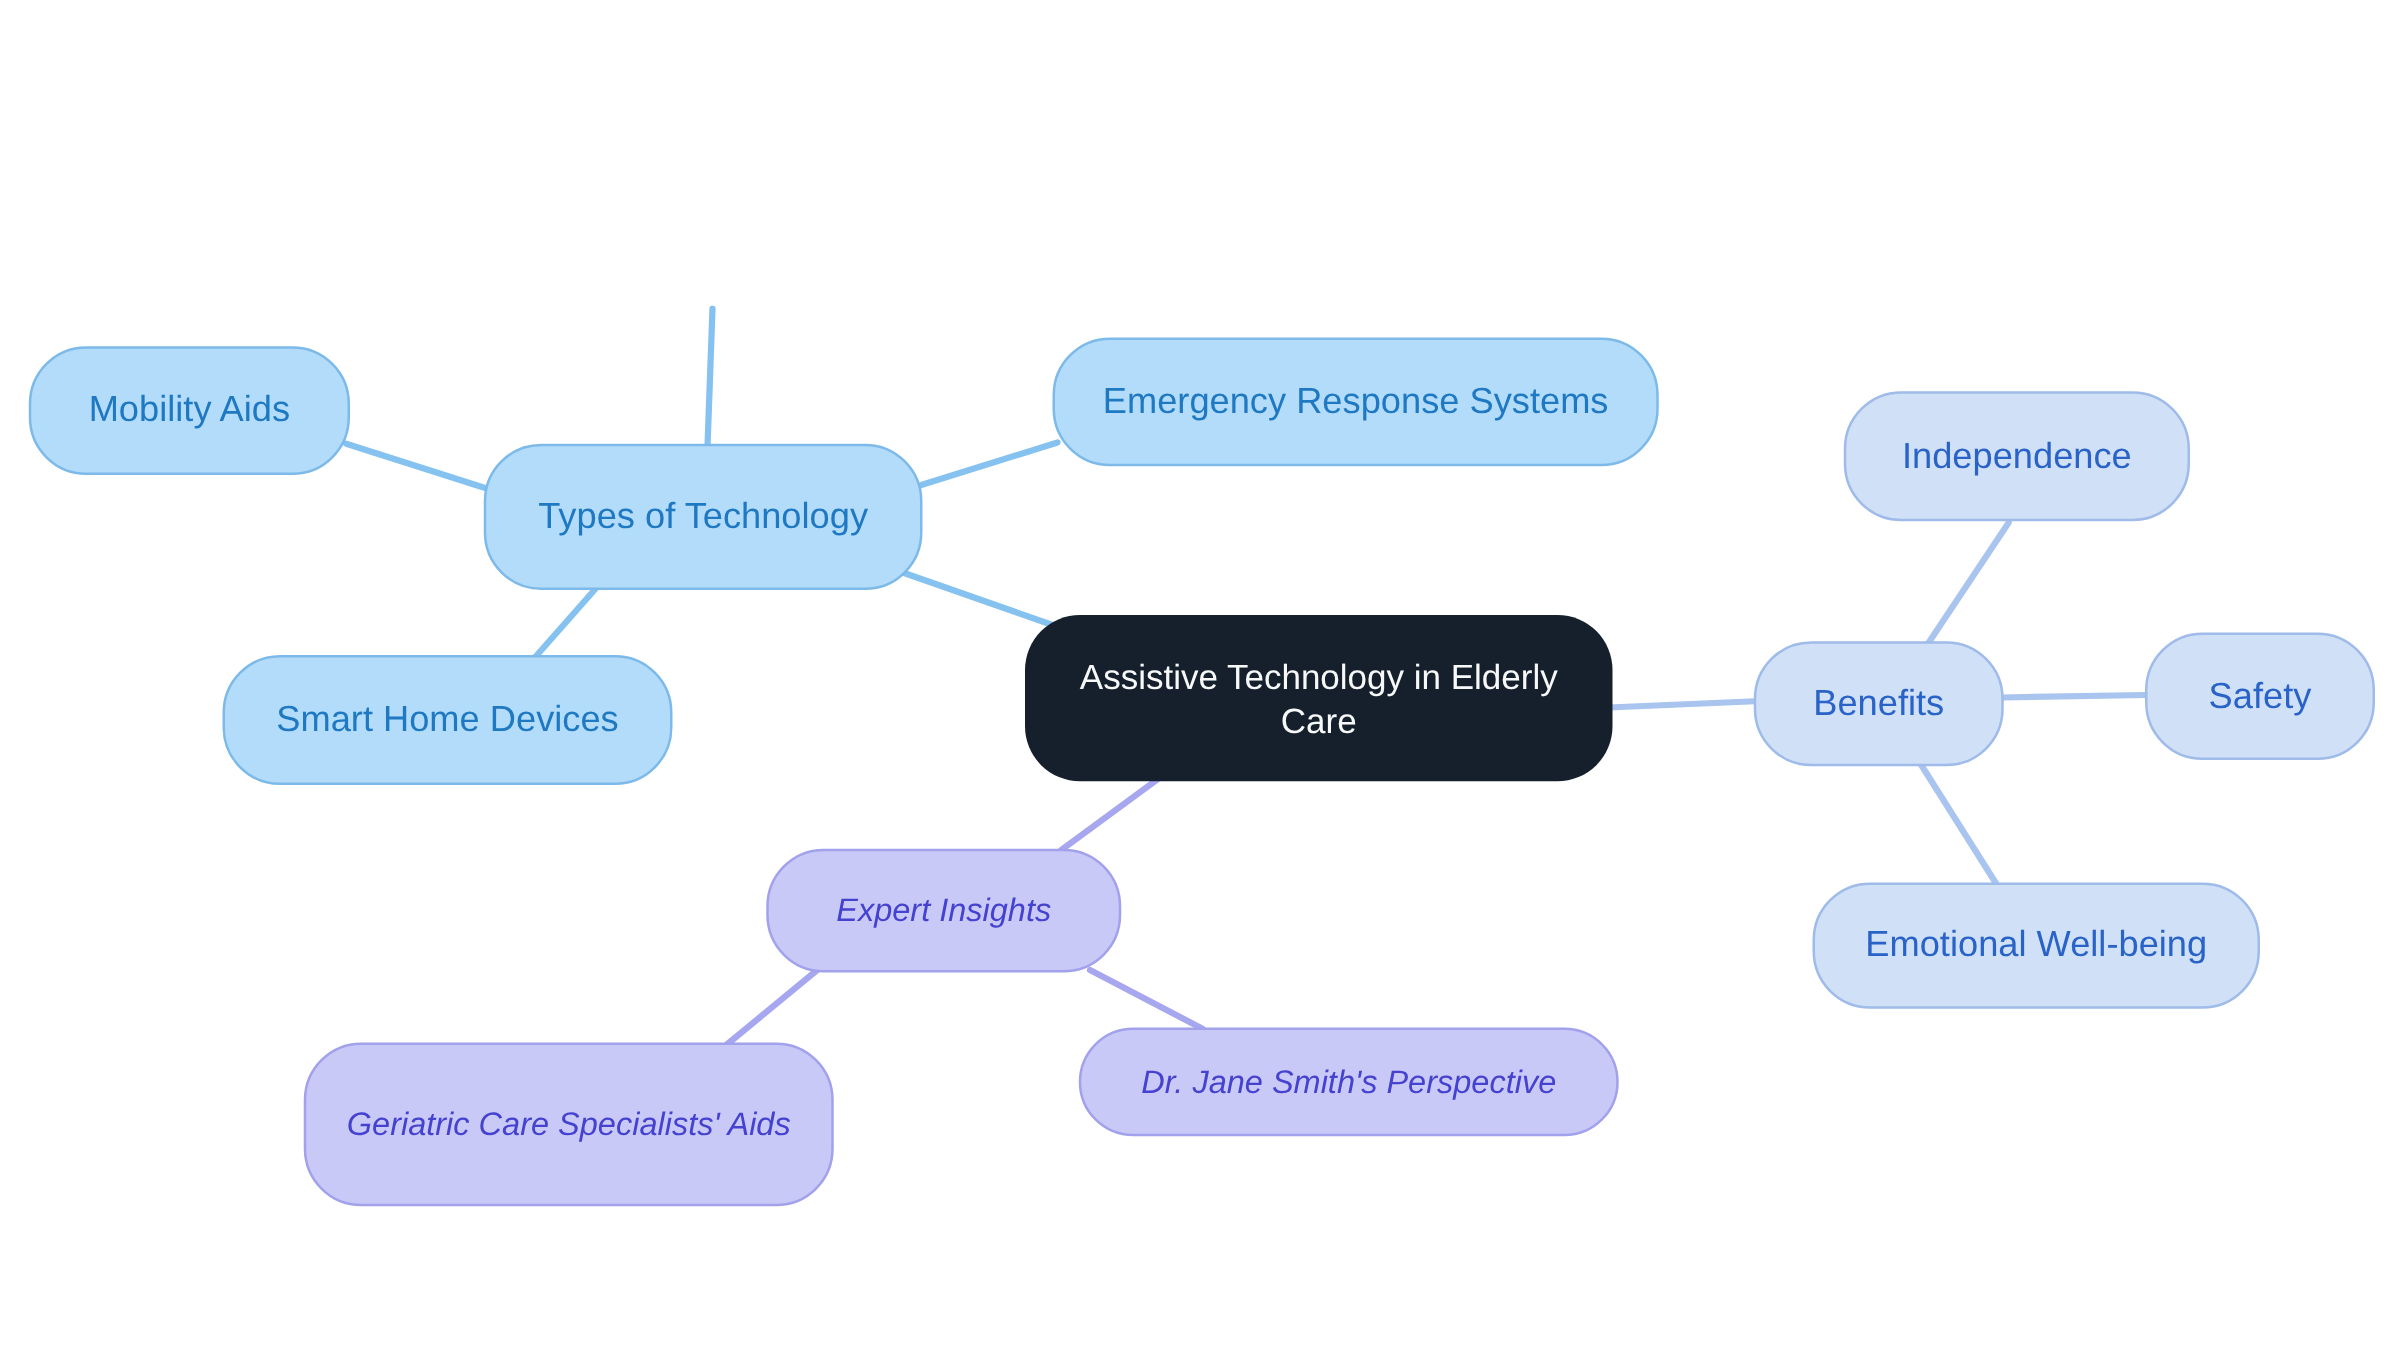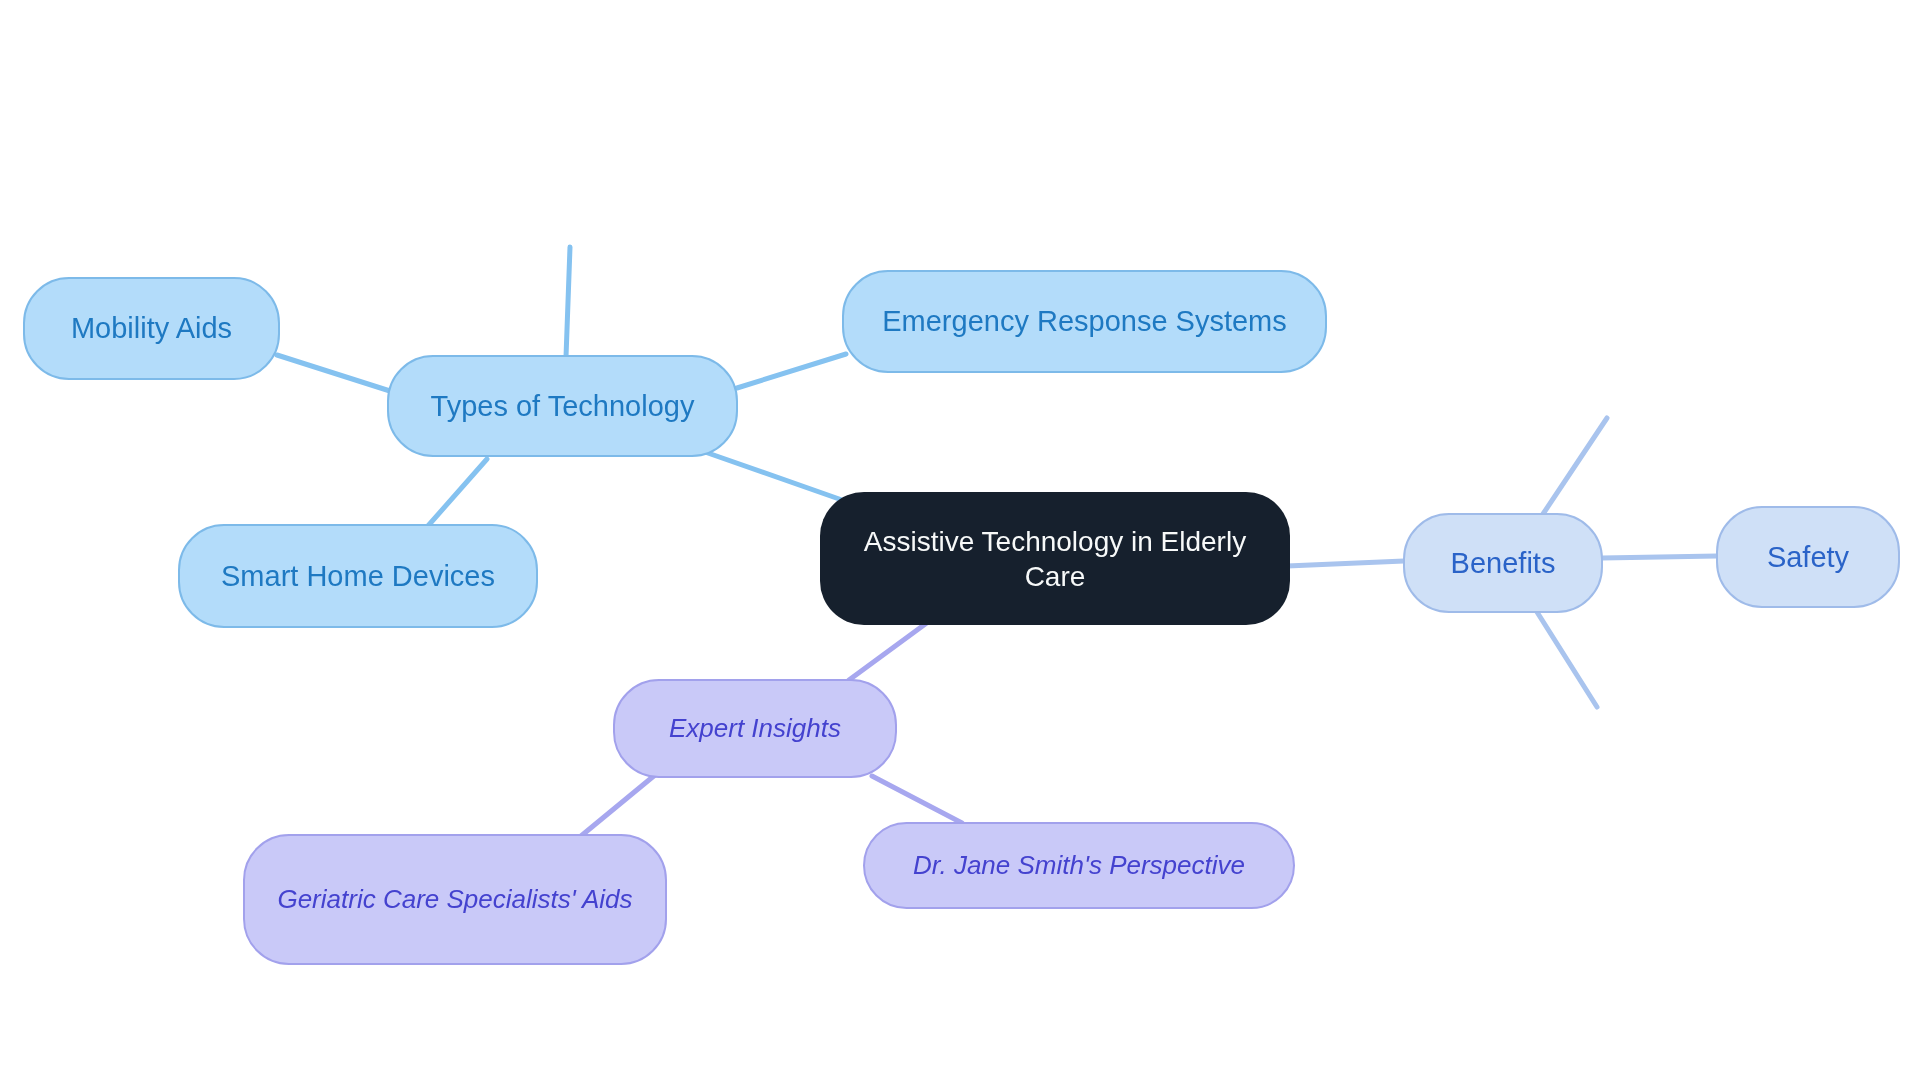--- a/index.html
+++ b/index.html
@@ -93,46 +93,52 @@
     <line class="e-peri" x1="1537" y1="612" x2="1597" y2="707"></line>
     <line class="e-purple" x1="928" y1="622" x2="849" y2="680"></line>
     <line class="e-purple" x1="655" y1="775" x2="581" y2="836"></line>
     <line class="e-purple" x1="872" y1="776" x2="962" y2="823"></line>
   </svg>
 
   <div class="node n-center" style="left:820px;top:492px;width:470px;height:133px">
     <span class="label">Assistive Technology in Elderly Care</span>
   </div>
 
-  <div class="node n-blue" style="left:387px;top:355px;width:351px;height:102px">
+  <div class="node n-blue" style="left:387px;top:355px;width:351px;height:117px">
     <span class="label">Types of Technology</span>
   </div>
 
 
   <div class="node n-blue" style="left:23px;top:277px;width:257px;height:103px">
     <span class="label">Mobility Aids</span>
   </div>
 
   <div class="node n-blue" style="left:842px;top:270px;width:485px;height:103px">
     <span class="label">Emergency Response Systems</span>
   </div>
 
   <div class="node n-blue" style="left:178px;top:524px;width:360px;height:104px">
     <span class="label">Smart Home Devices</span>
   </div>
 
   <div class="node n-peri" style="left:1403px;top:513px;width:200px;height:100px">
     <span class="label">Benefits</span>
   </div>
 
+  <div class="node n-peri" style="left:1475px;top:313px;width:277px;height:104px">
+    <span class="label">Independence</span>
+  </div>
 
   <div class="node n-peri" style="left:1716px;top:506px;width:184px;height:102px">
     <span class="label">Safety</span>
   </div>
 
+  <div class="node n-peri" style="left:1450px;top:706px;width:358px;height:101px">
+    <span class="label">Emotional Well-being</span>
+  </div>
 
   <div class="node n-purple" style="left:613px;top:679px;width:284px;height:99px">
     <span class="label">Expert Insights</span>
   </div>
 
   <div class="node n-purple" style="left:243px;top:834px;width:424px;height:131px">
     <span class="label">Geriatric Care Specialists' Aids</span>
   </div>
 
   <div class="node n-purple" style="left:863px;top:822px;width:432px;height:87px">

